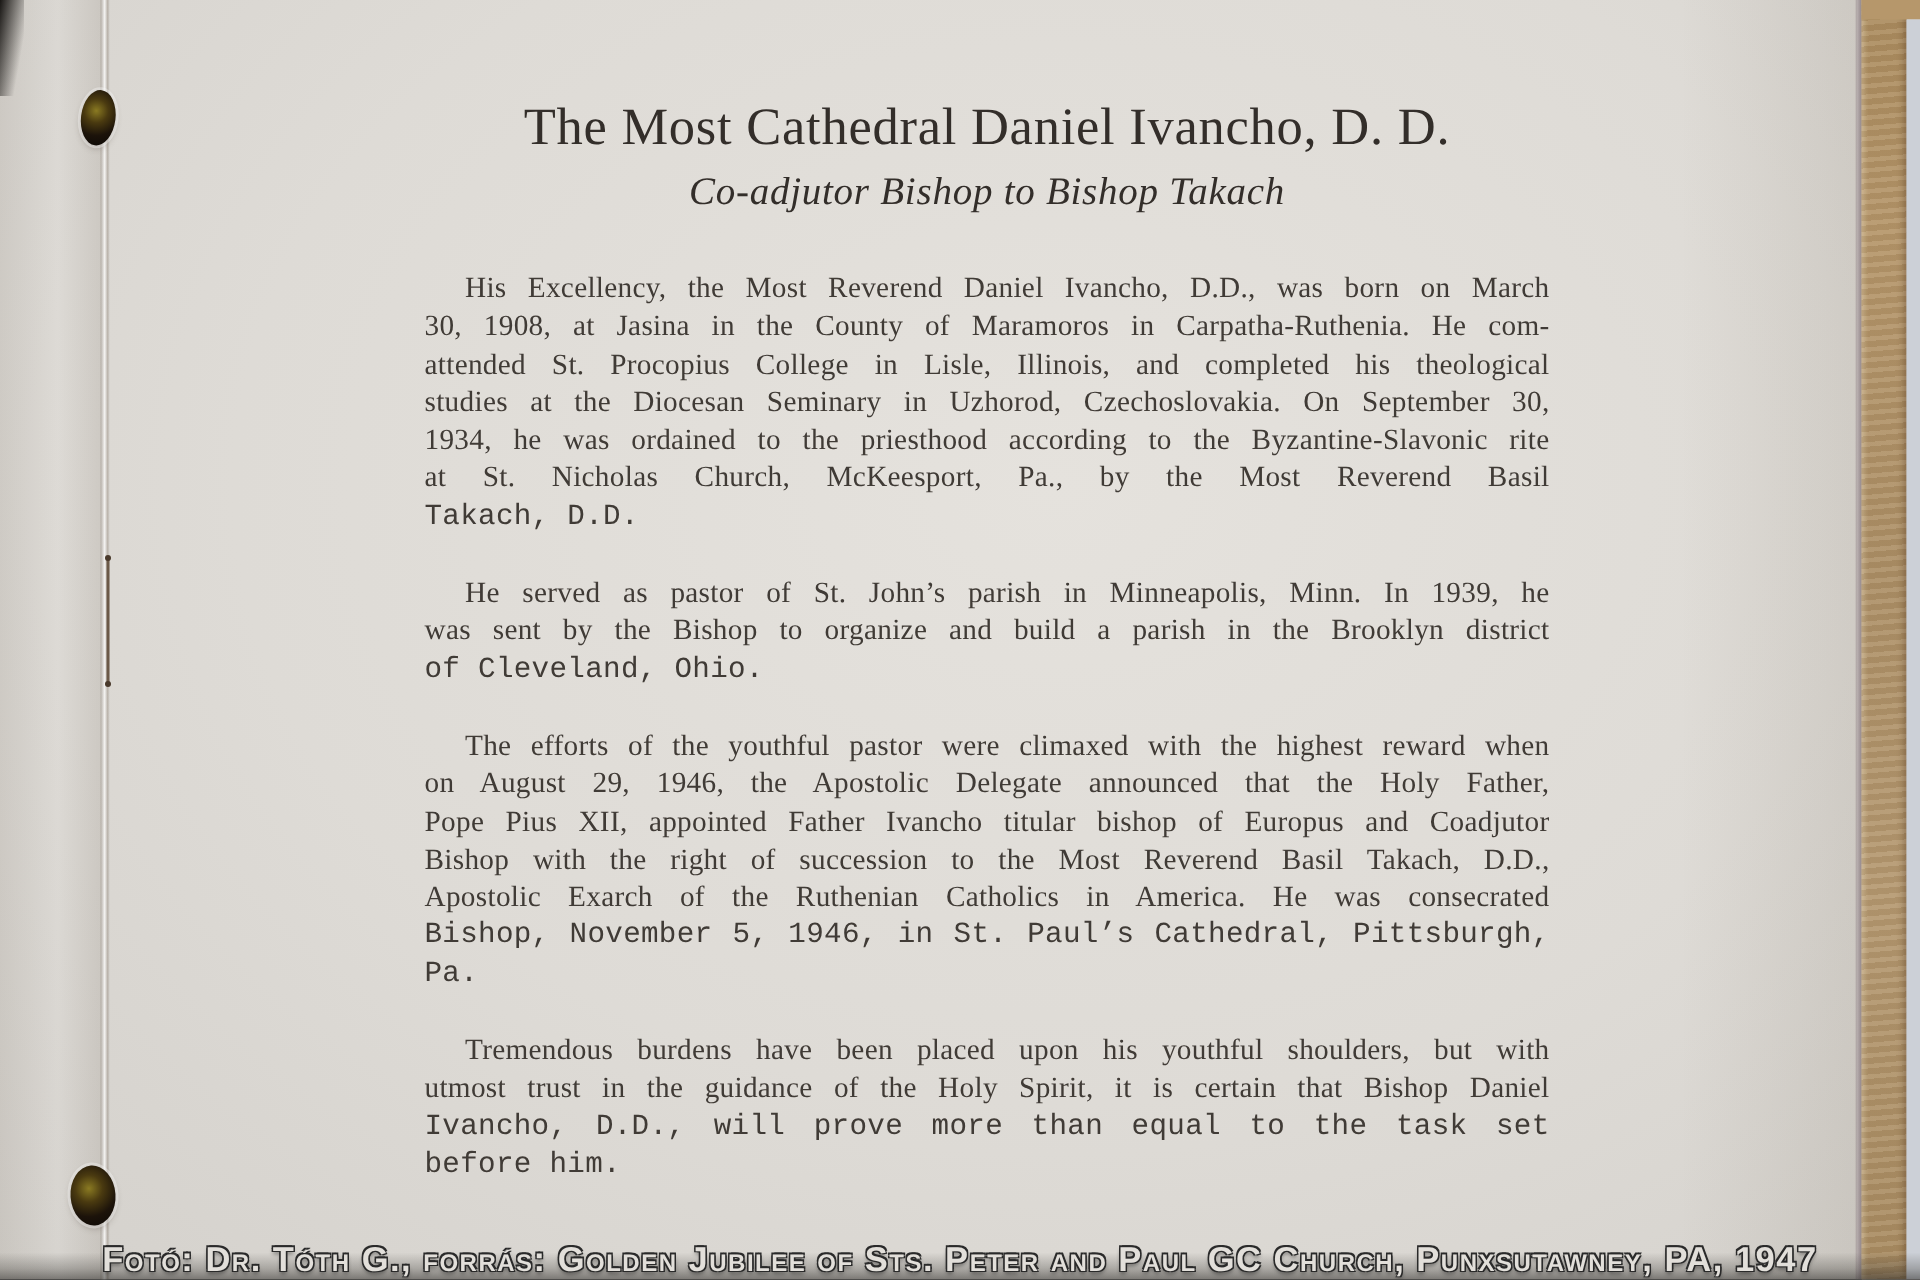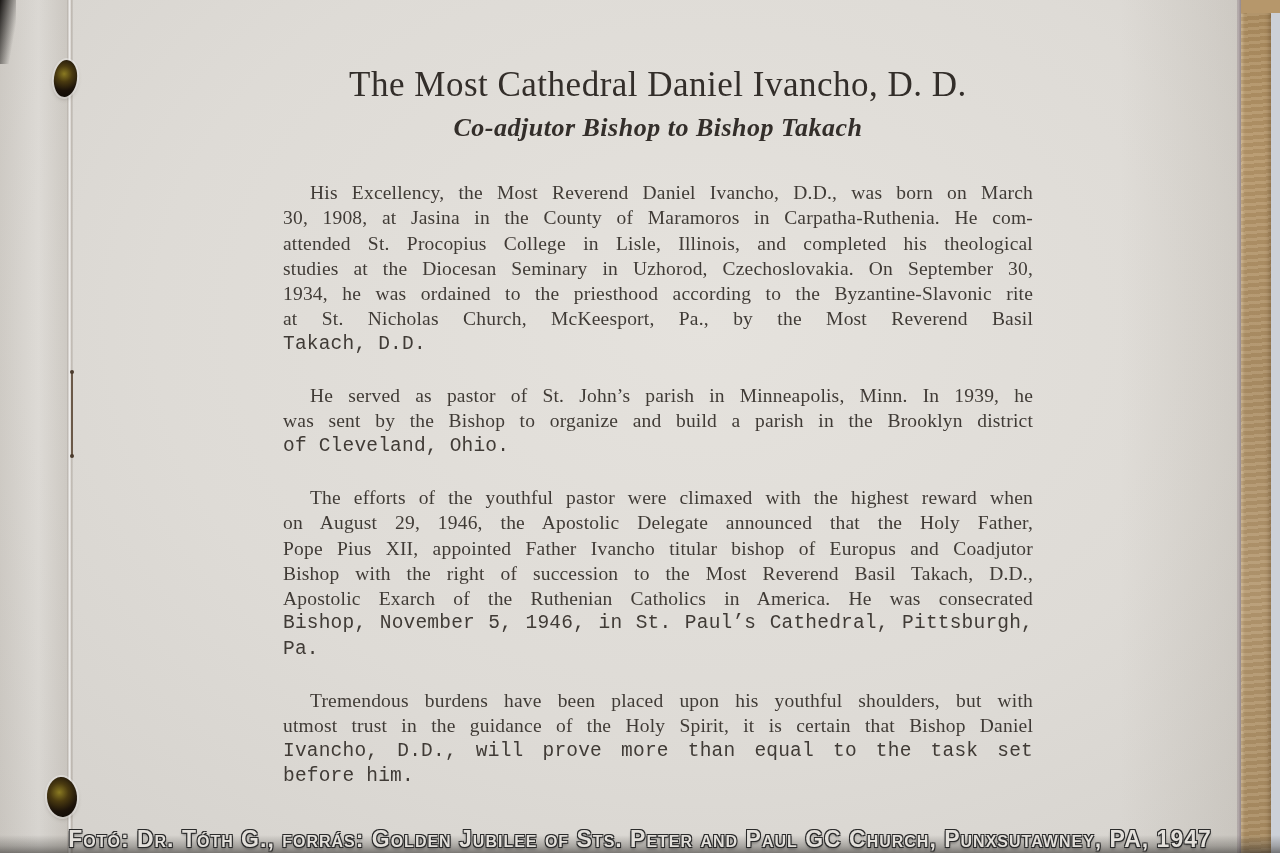--- a/index.html
+++ b/index.html
@@ -32,21 +32,21 @@
     background:linear-gradient(180deg,#ab8c5f 0%, var(--deckle,#b6976b) 18%, #ad9067 45%, #b69a72 70%, #a98c62 100%);
     box-shadow:inset 2px 0 3px rgba(255,240,210,0.35), inset -2px 0 4px rgba(90,65,35,0.45);}
   .deckle::after{content:"";position:absolute;inset:0;
     background:repeating-linear-gradient(175deg, rgba(255,255,255,0.07) 0 3px, rgba(100,75,45,0.10) 3px 7px);}
   .deckle-top{position:absolute;left:1241px;top:0;width:39px;height:13px;background:var(--deckle,#b6976b);}
   .bg-right{position:absolute;left:1271px;top:13px;bottom:0;width:9px;background:var(--bg,#ccd0d7);}
   
   .content{position:absolute;left:283px;top:62px;width:750px;color:var(--ink,#403b36);}
   .title{margin:0;text-align:center;font-size:35px;font-weight:400;line-height:46px;
     letter-spacing:0.5px;color:var(--title-ink,#332e2a);}
-  .subtitle{margin:4px 0 0 0;text-align:center;font-style:italic;font-weight:700;
+  .subtitle{margin:4px 0 0 0;text-align:center;font-style:italic;font-weight:400;
     font-size:26px;line-height:32px;letter-spacing:0.5px;color:var(--title-ink,#3a3530);}
   .body-text{margin-top:36px;font-size:19.5px;}
   .paragraph{margin:0 0 26px 0;}
   .line{line-height:25.3px;text-align:justify;text-align-last:justify;
     letter-spacing:0.2px;color:var(--ink,#403b36);}
   .line.para-start{text-indent:27px;}
   .line.para-end{text-align-last:left;font-family:Liberation Mono, monospace;}
   
   .bottom-shade{position:absolute;left:0;right:0;bottom:0;height:18px;
     background:linear-gradient(180deg, rgba(60,58,54,0) 0%, rgba(60,58,54,0.30) 60%, rgba(45,43,40,0.55) 100%);}

